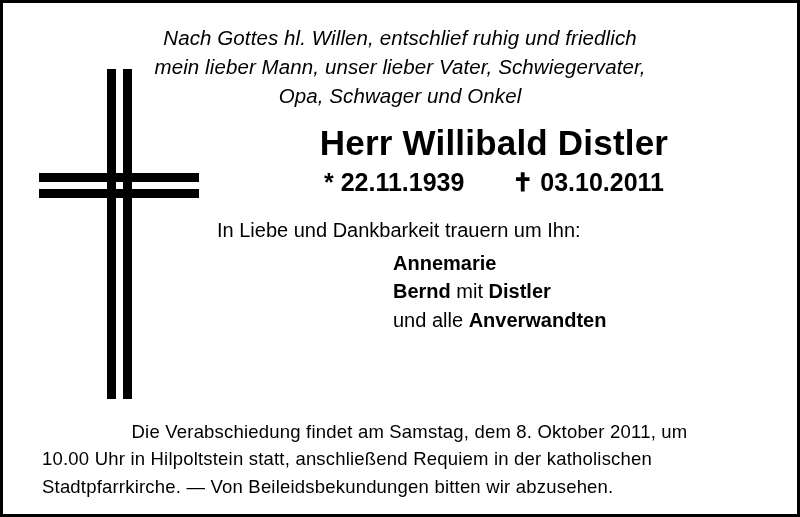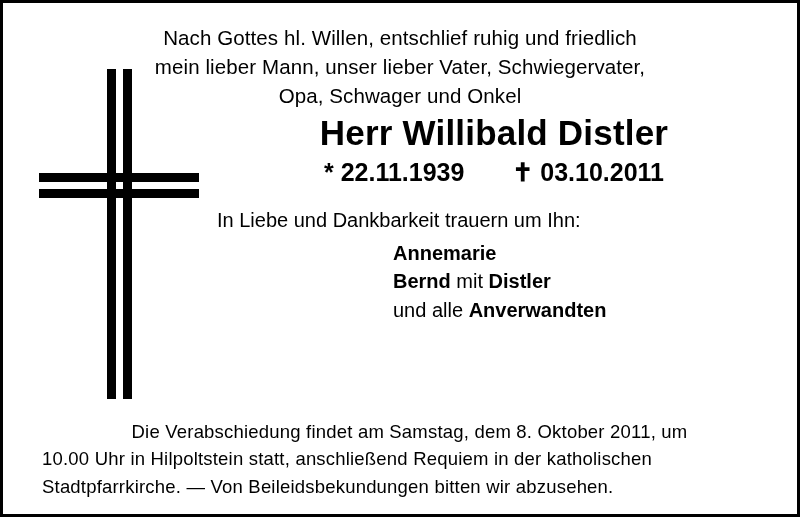--- a/index.html
+++ b/index.html
@@ -27,20 +27,21 @@
     box-sizing: border-box;
   }
 
   
   .intro {
     text-align: center;
     font-size: 20.5px;
     line-height: 1.42;
     letter-spacing: 0.1px;
     margin: 8px 18px 0 18px;
+    font-style: italic;
   }
   .intro div { white-space: nowrap; }
 
   
   .cross-wrap {
     position: absolute;
     left: 30px;
     top: 60px;
     width: 170px;
     height: 340px;
@@ -55,21 +56,21 @@
   .v1 { position: absolute; left: 74px;  top: 6px;   width: 9px;  height: 330px; background: #000; }
   .v2 { position: absolute; left: 90px;  top: 6px;   width: 9px;  height: 330px; background: #000; }
   
   .h1 { position: absolute; left: 6px;   top: 110px; width: 160px; height: 9px; background: #000; }
   .h2 { position: absolute; left: 6px;   top: 126px; width: 160px; height: 9px; background: #000; }
 
   
   .body-area {
     position: absolute;
     left: 212px;
-    top: 110px;
+    top: 120px;
     right: 24px;
   }
   .name {
     text-align: center;
     font-size: 35px;
     font-weight: bold;
     letter-spacing: 0.2px;
     white-space: nowrap;
   }
   .dates {

